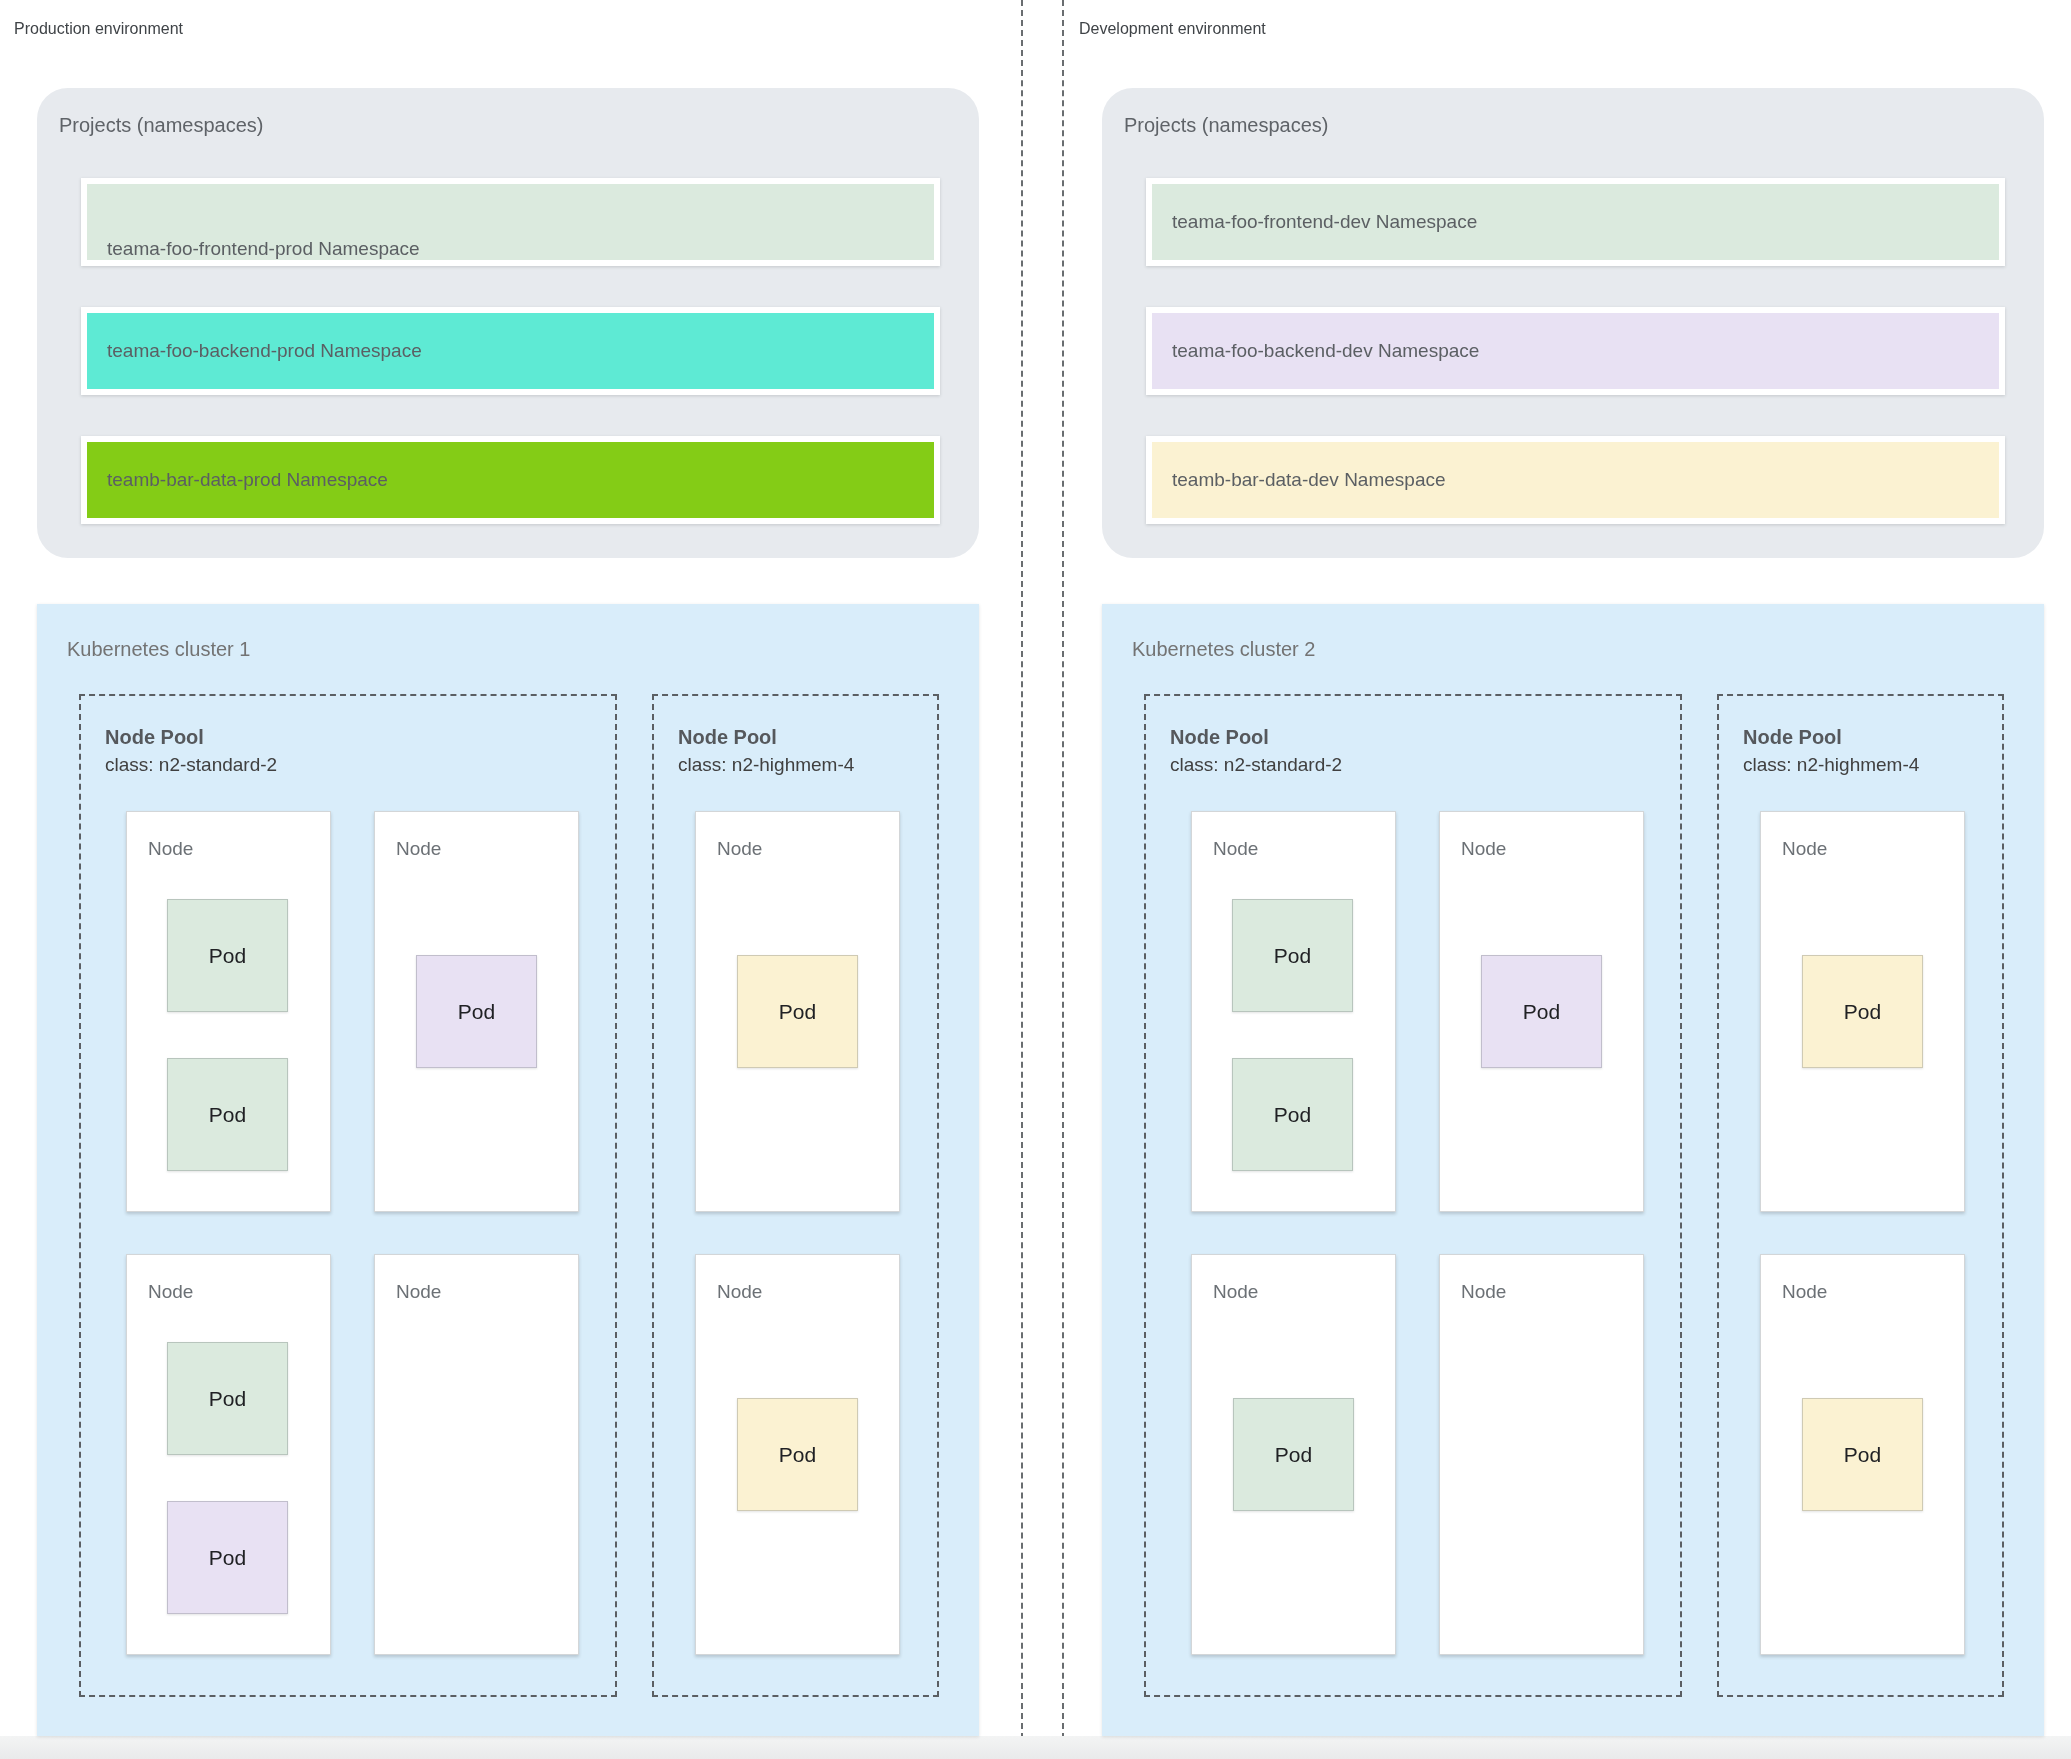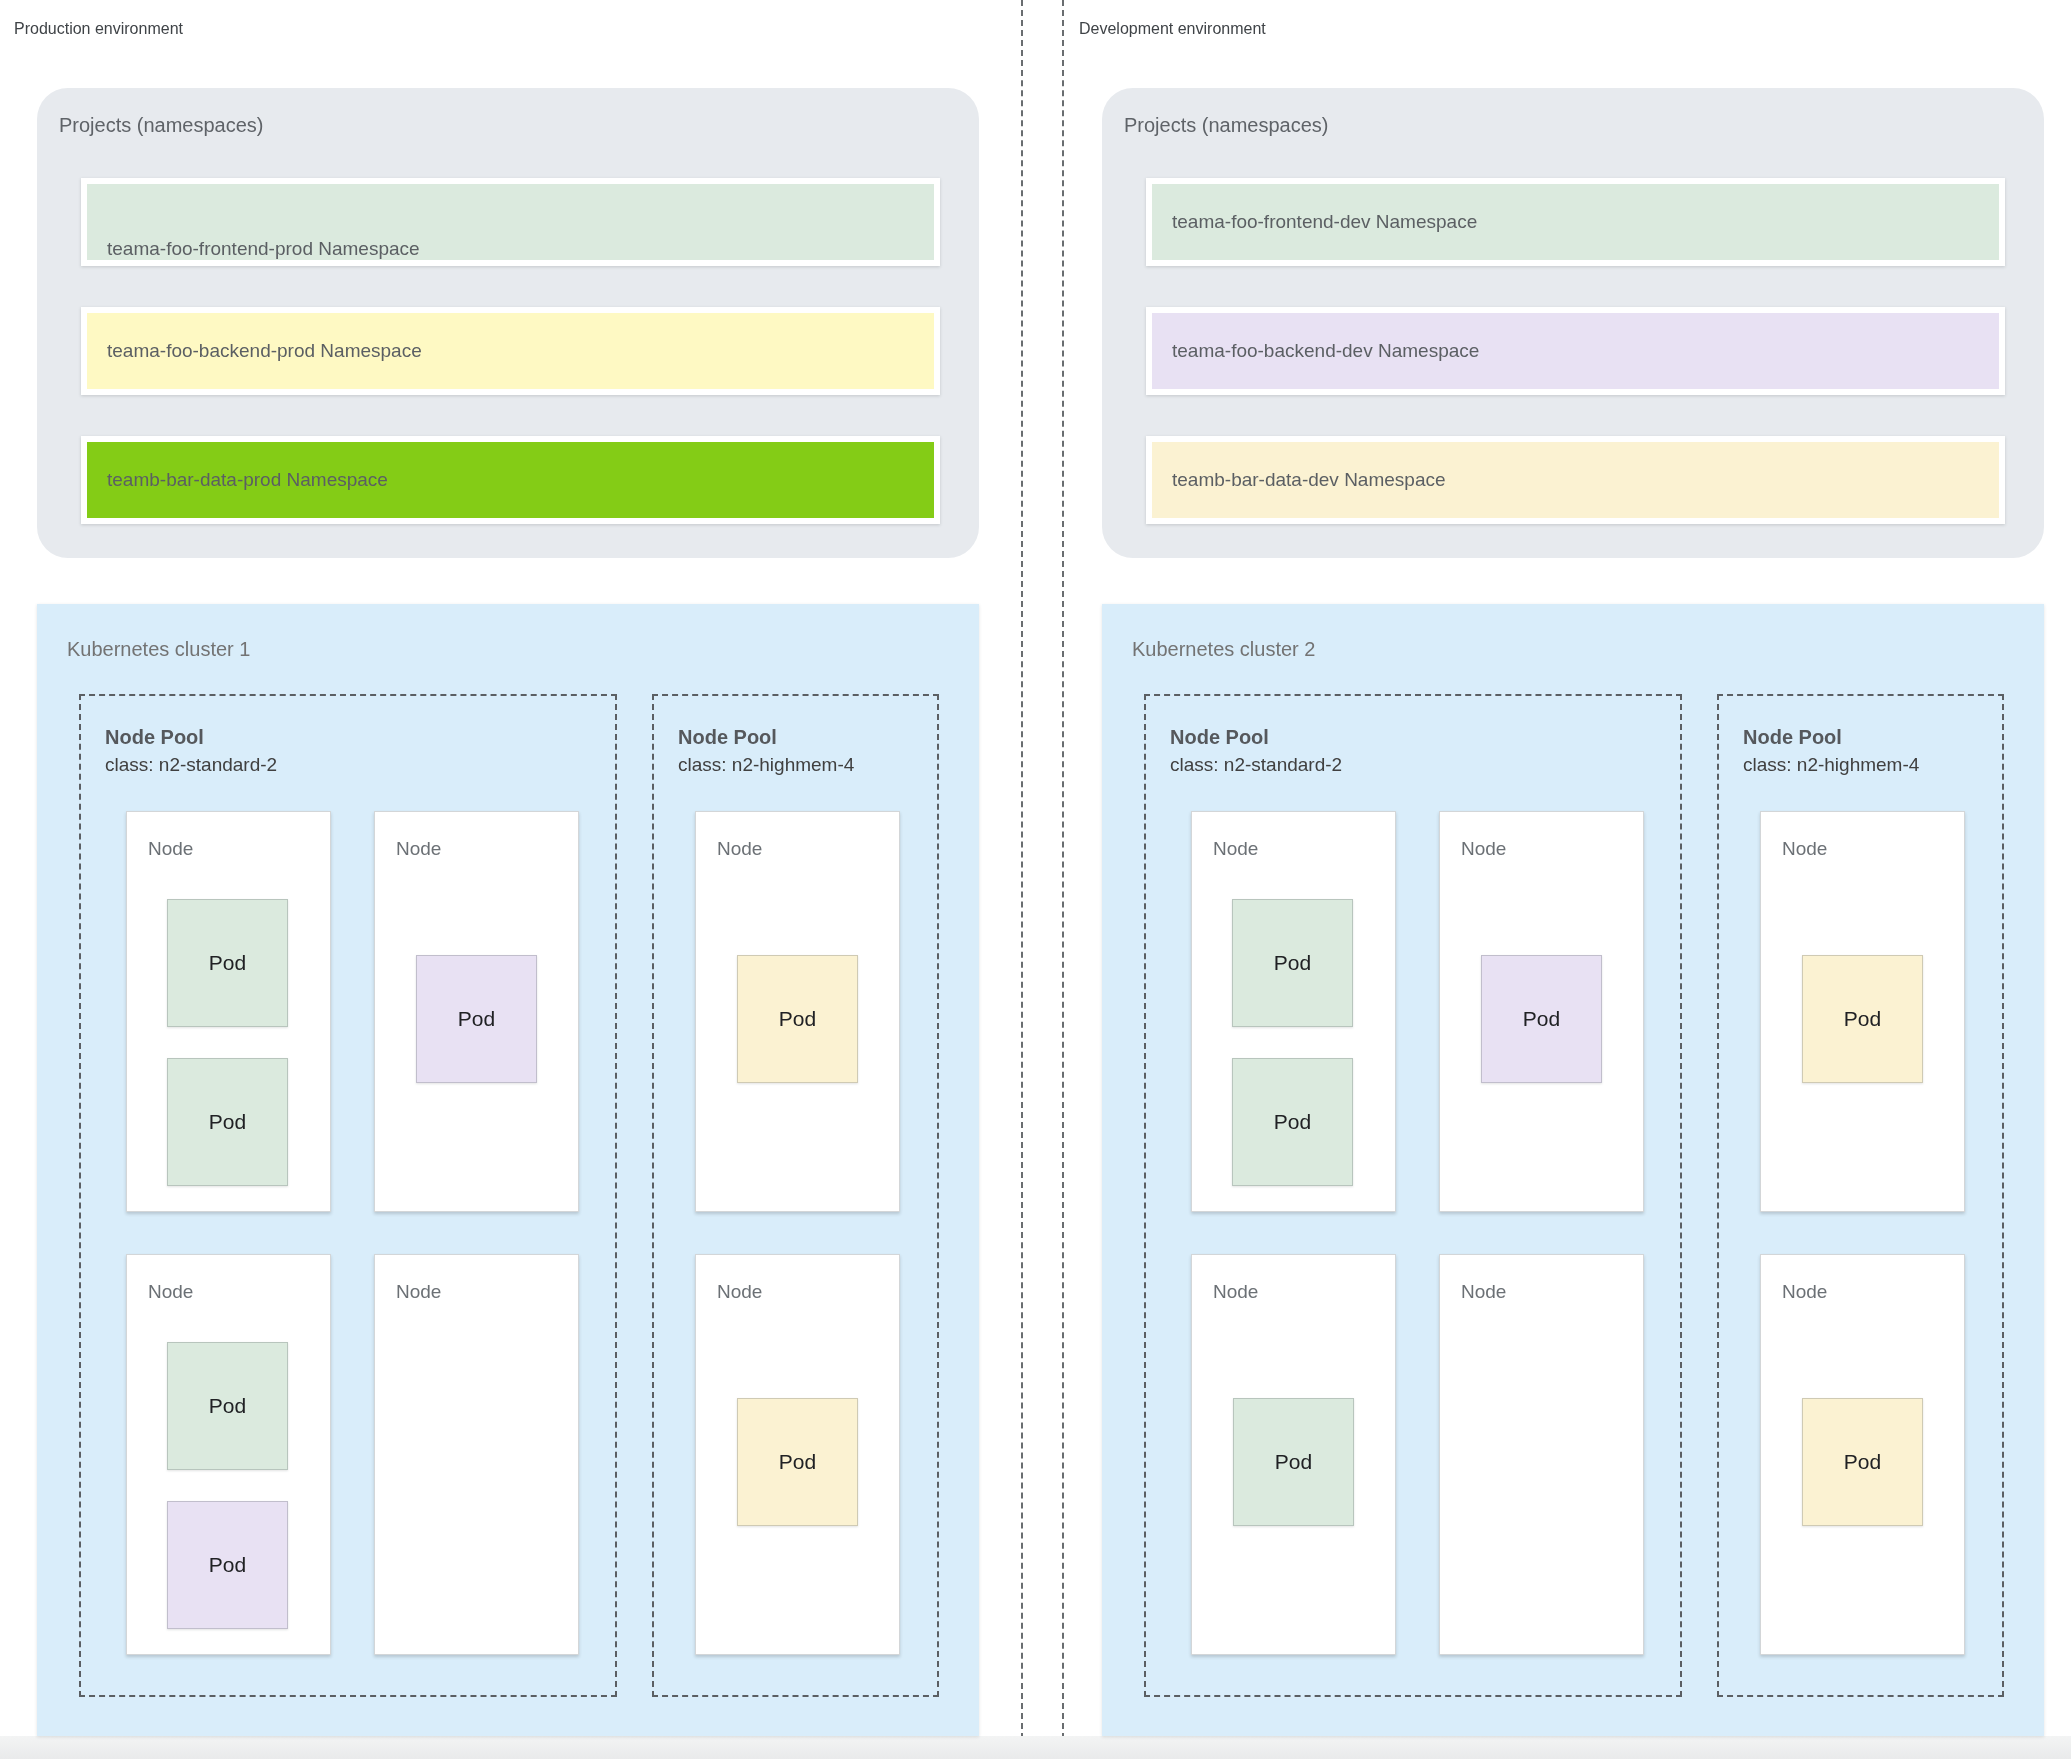--- a/index.html
+++ b/index.html
@@ -24,21 +24,21 @@
                box-shadow:0 1px 3px rgba(60,64,67,.15);}
   .cluster-title{position:absolute;left:30px;top:34px;font-size:20px;color:#737373;}
   .pool{position:absolute;top:90px;height:1003px;border:2px dashed #5b5f63;}
   .pool-0{left:42px;width:538px;}
   .pool-1{left:615px;width:287px;}
   .pool-title{position:absolute;left:24px;top:30px;font-size:20px;font-weight:bold;color:#55585c;}
   .pool-class{position:absolute;left:24px;top:58px;font-size:19px;color:#404040;}
   .node{position:absolute;width:205px;height:401px;background:#ffffff;border:1px solid #d3d6d8;
         box-shadow:0 2px 3px rgba(60,64,67,.22);}
   .node-label{position:absolute;left:21px;top:26px;font-size:19px;color:#6b7075;}
-  .pod{position:absolute;width:121px;height:128px;border:1px solid rgba(95,99,104,.28);
+  .pod{position:absolute;width:121px;height:113px;border:1px solid rgba(95,99,104,.28);
        box-shadow:0 1px 2px rgba(60,64,67,.15);
        display:flex;align-items:center;justify-content:center;}
   .pod-label{font-size:21px;color:#202124;}
   .pod-center{left:41px;top:143px;}
   .pod-stack-0{left:40px;top:87px;}
   .pod-stack-1{left:40px;top:246px;}
   .separator{position:absolute;top:0;height:1759px;width:0;border-left:2px dashed #696d70;}
   #sep-1{left:1021px;}
   #sep-2{left:1062px;}
   .bottom-strip{position:absolute;left:0;top:1736px;width:2072px;height:23px;
@@ -54,21 +54,21 @@
 <div class="col" id="col-production">
       <div class="env-title">Production environment</div>
       <div class="projects-box">
         <div class="projects-title">Projects (namespaces)</div>
         <div class="ns-bar" style="top: 90px;">
           <div class="ns-fill" style="background: rgb(219, 234, 222); align-items: flex-end;">
             <span class="ns-label">teama-foo-frontend-prod Namespace</span>
           </div>
         </div>
         <div class="ns-bar" style="top: 219px;">
-          <div class="ns-fill" style="background: #fef9c3; padding-left: 20px;">
+          <div class="ns-fill" style="background: #5eead4; padding-left: 20px;">
             <span class="ns-label">teama-foo-backend-prod Namespace</span>
           </div>
         </div>
         <div class="ns-bar" style="top: 348px;">
           <div class="ns-fill" style="background: #84cc16;">
             <span class="ns-label">teamb-bar-data-prod Namespace</span>
           </div>
         </div>
       </div>
       <div class="cluster-box">

